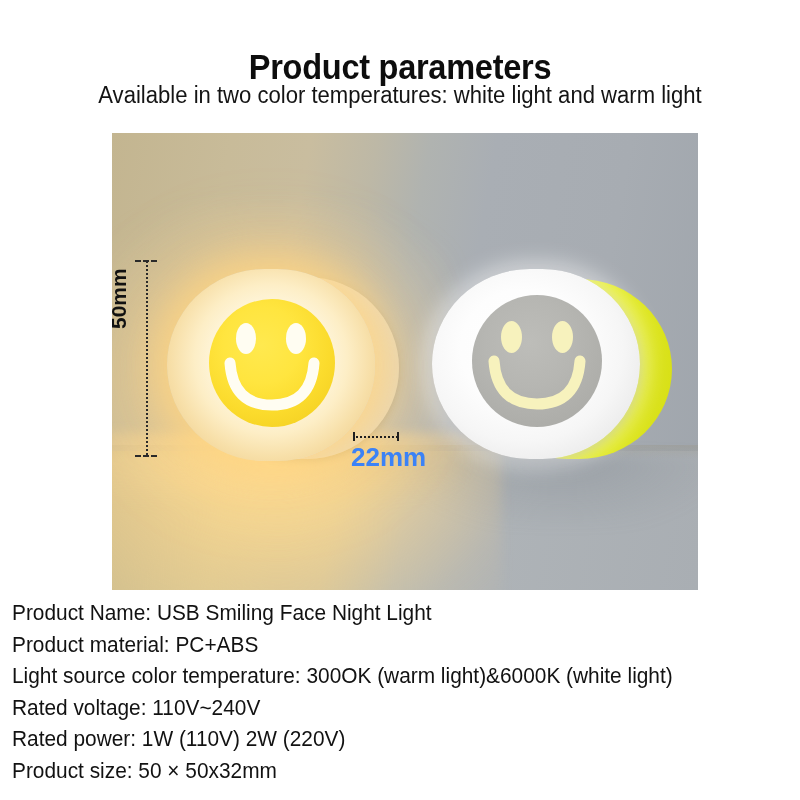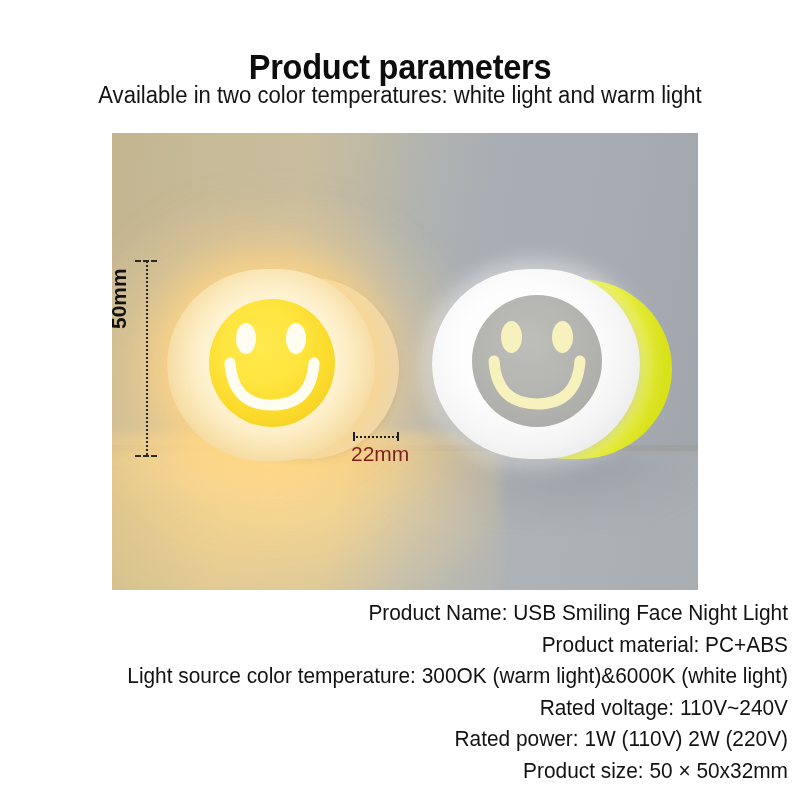--- a/index.html
+++ b/index.html
@@ -274,33 +274,33 @@
     height: 0;
     border-top: 2px dotted #1f1f1f;
   }
   .dim-tick {
     position: absolute;
     width: 0;
     border-left: 2px solid #1f1f1f;
   }
   #dim-22mm-label {
     position: absolute;
-    font-size: 21px;
-    font-weight: normal;
-    color: #7f1d1d;
+    font-size: 26px;
+    font-weight: bold;
+    color: #3b82f6;
     white-space: nowrap;
   }
 
   
   #spec-list {
     position: absolute;
     left: 0;
     top: 598px;
     width: 800px;
-    text-align: right;
+    text-align: left;
   }
   .spec-line {
     font-size: 21.5px;
     line-height: 31.5px;
     color: #121212;
     white-space: nowrap;
     transform: scaleX(0.97);
   }
 </style>
 </head>

